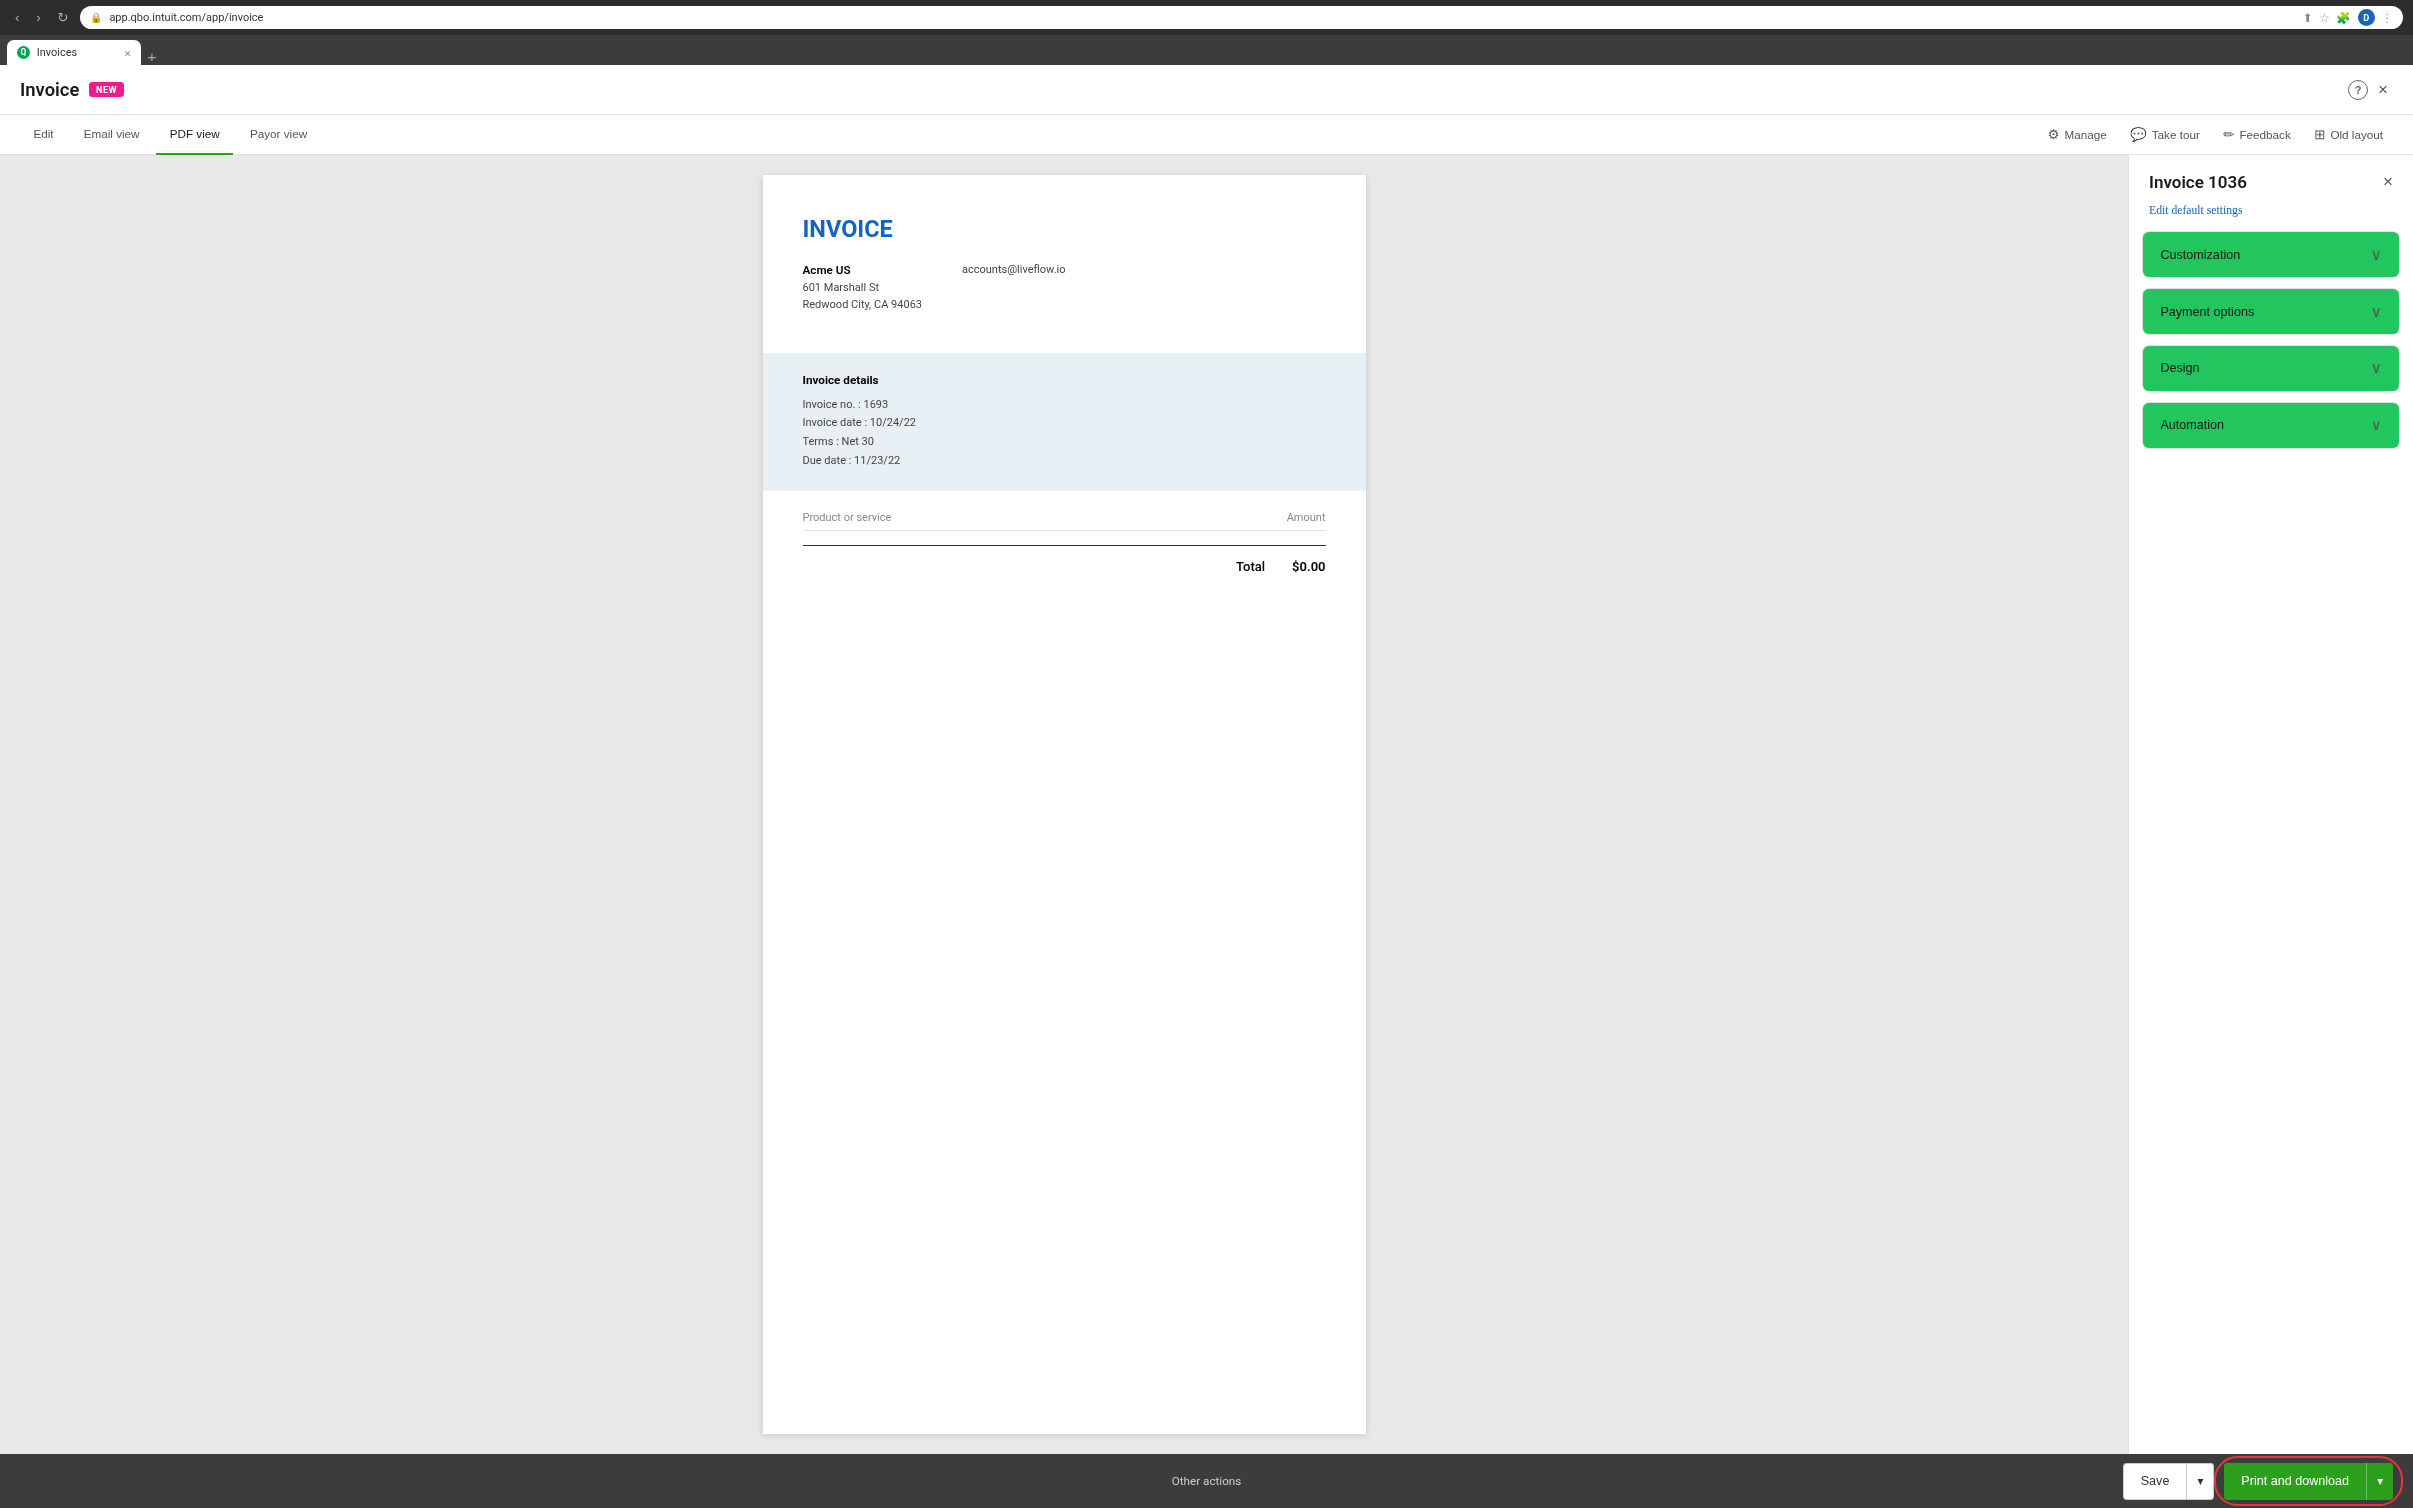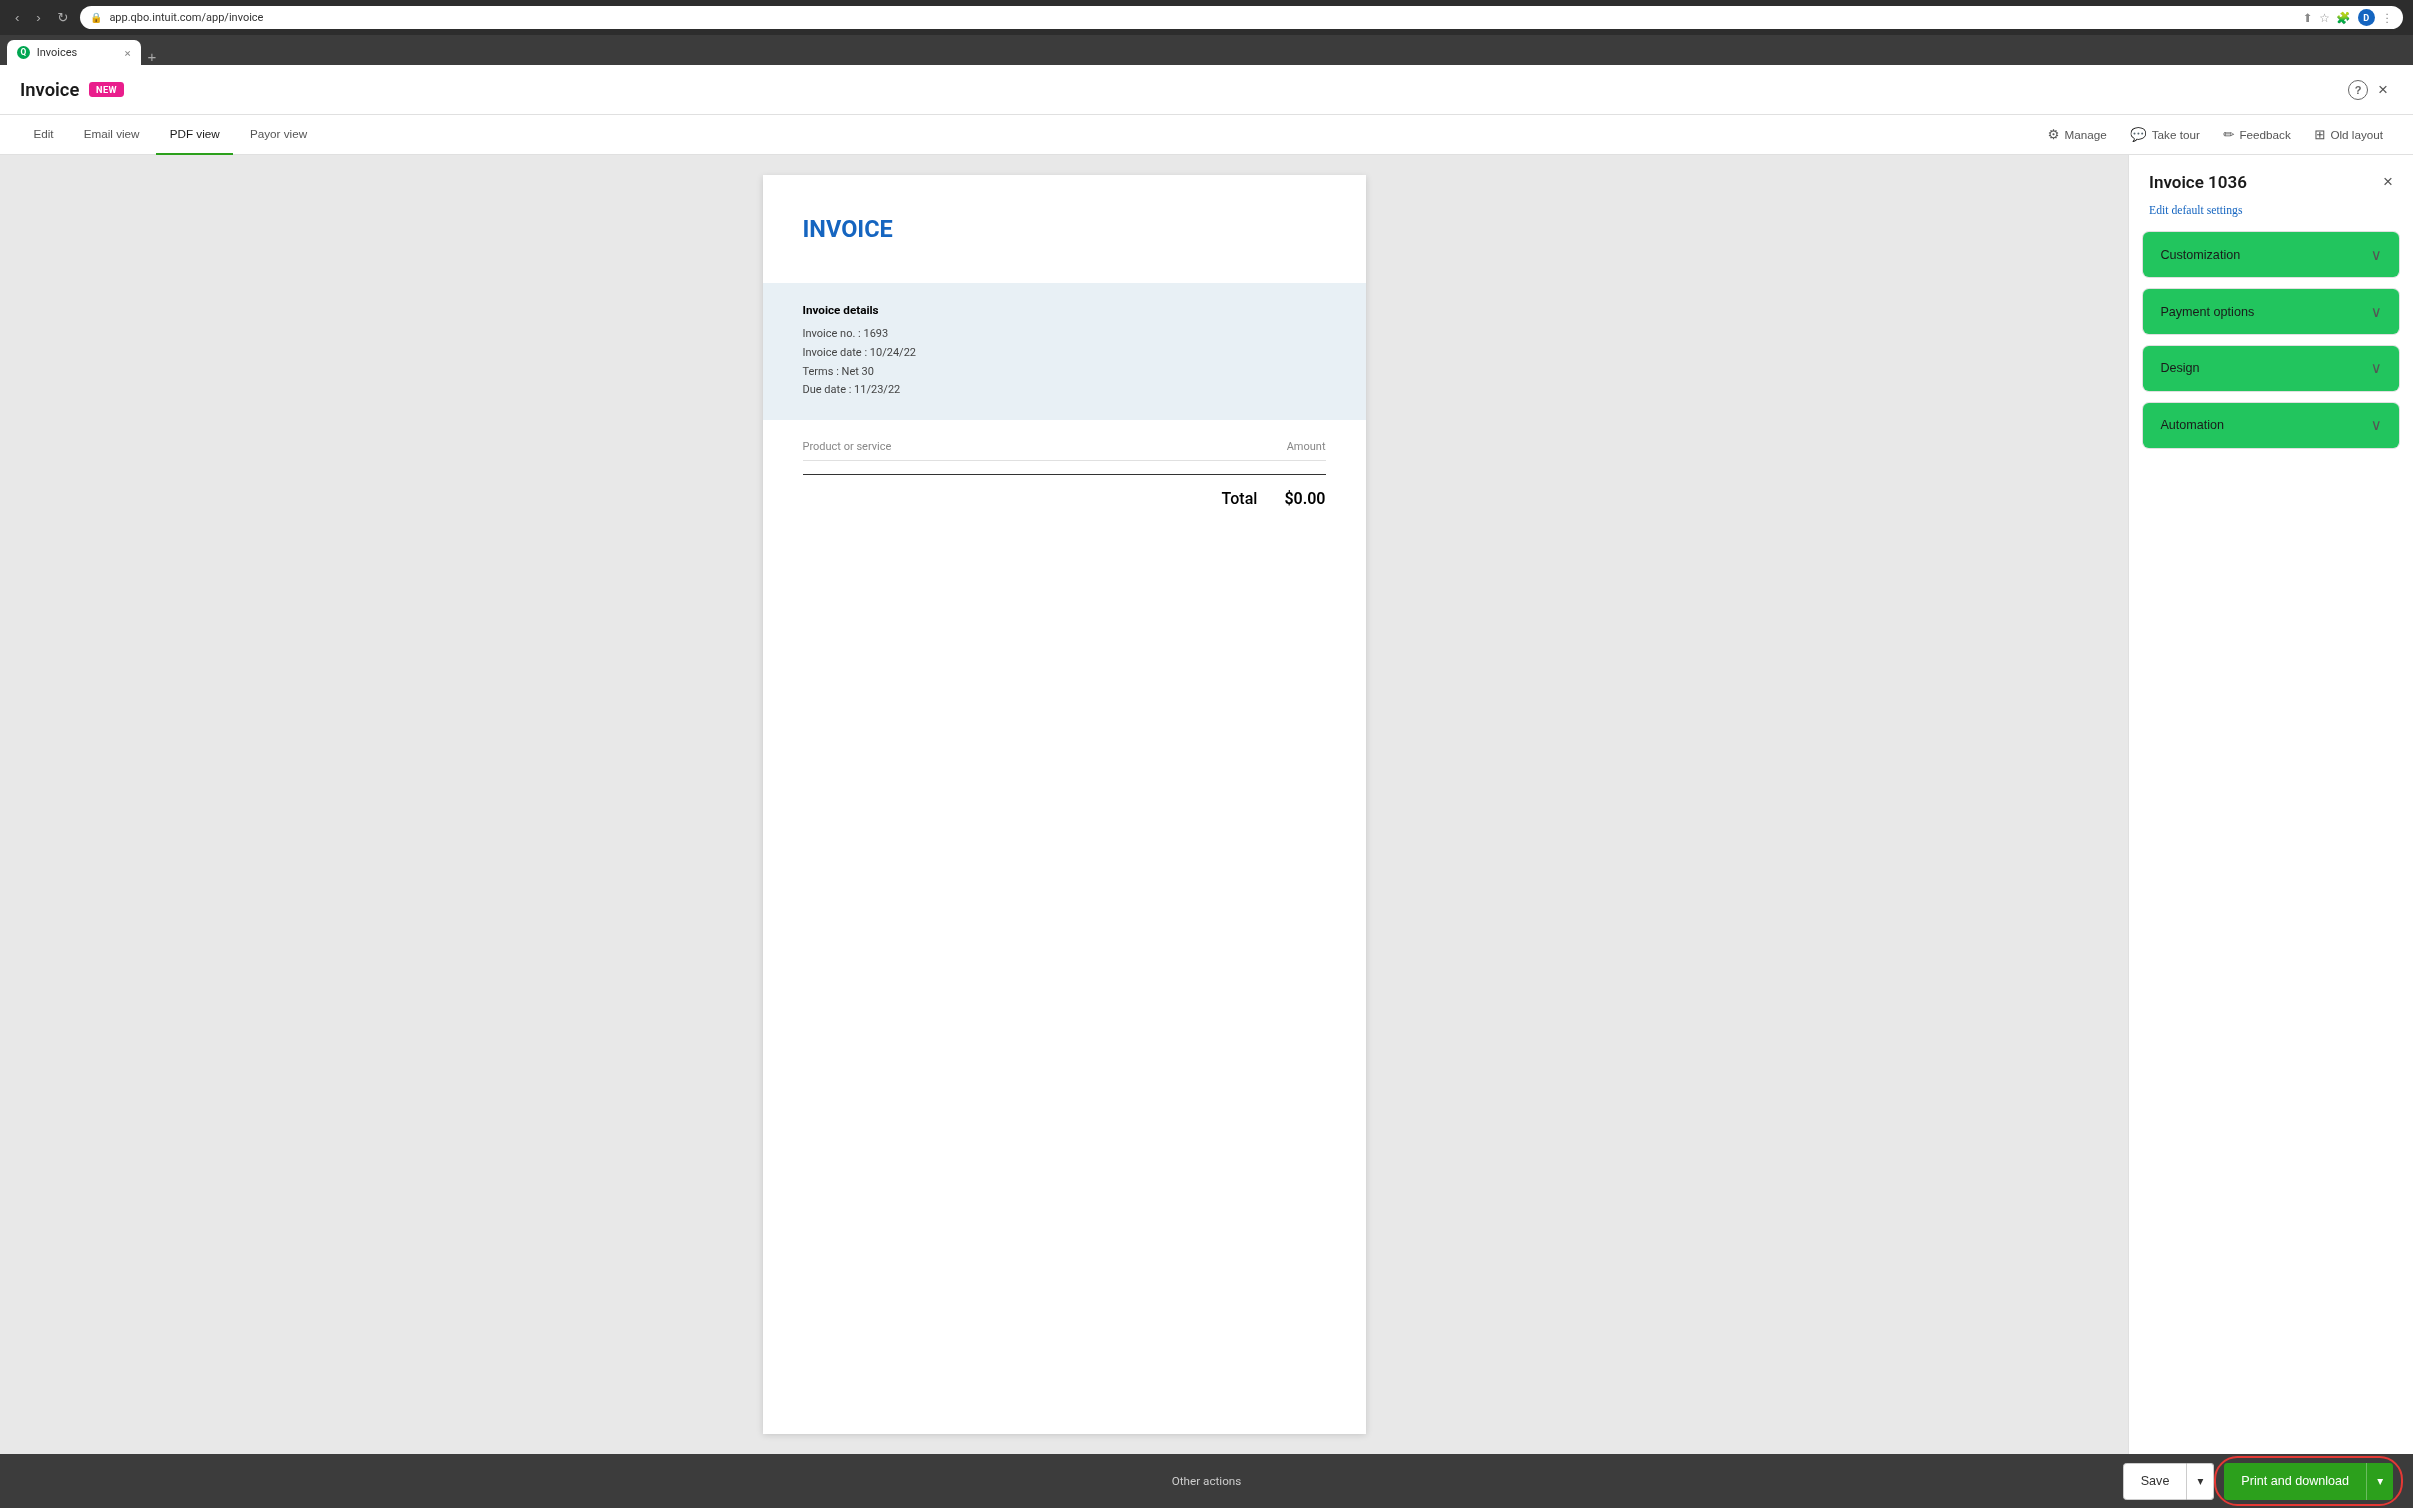--- a/index.html
+++ b/index.html
@@ -155,21 +155,21 @@
 
     .invoice-items { padding: 20px 40px; }
     .items-header {
       display: flex; justify-content: space-between;
       font-size: 11px; color: #888; padding-bottom: 6.7px;
       border-bottom: 0.8px solid #e0e0e0;
       margin-bottom: 13.4px;
     }
     .invoice-total {
       display: flex; justify-content: flex-end; gap: 27px;
-      font-size: 16px; font-weight: 500;
+      font-size: 13px; font-weight: 500;
       padding-top: 13.4px;
       border-top: 0.8px solid #333;
       margin-top: 3.4px;
     }
     .total-amount { font-weight: 600; }
 
     
     .right-panel {
       width: 285px;
       border-left: 0.8px solid #e0e0e0;
@@ -320,20 +320,30 @@
       <span>Old layout</span>
     </button>
   </div>
 
   <div class="main-content">
 
     <div class="invoice-preview-area">
       <div class="invoice-paper">
         <div class="invoice-top">
           <div class="invoice-title">INVOICE</div>
+          <div class="invoice-from">
+            <div class="company-info">
+              <div class="company-name">Acme US</div>
+              <div class="company-addr">601 Marshall St</div>
+              <div class="company-addr">Redwood City, CA 94063</div>
+            </div>
+            <div>
+              <div class="company-email">accounts@liveflow.io</div>
+            </div>
+          </div>
         </div>
         <div class="invoice-details-band">
           <div class="details-label">Invoice details</div>
           <div class="details-row">
             <span>Invoice no. :</span>
             <span>1693</span>
           </div>
           <div class="details-row">
             <span>Invoice date :</span>
             <span>10/24/22</span>

